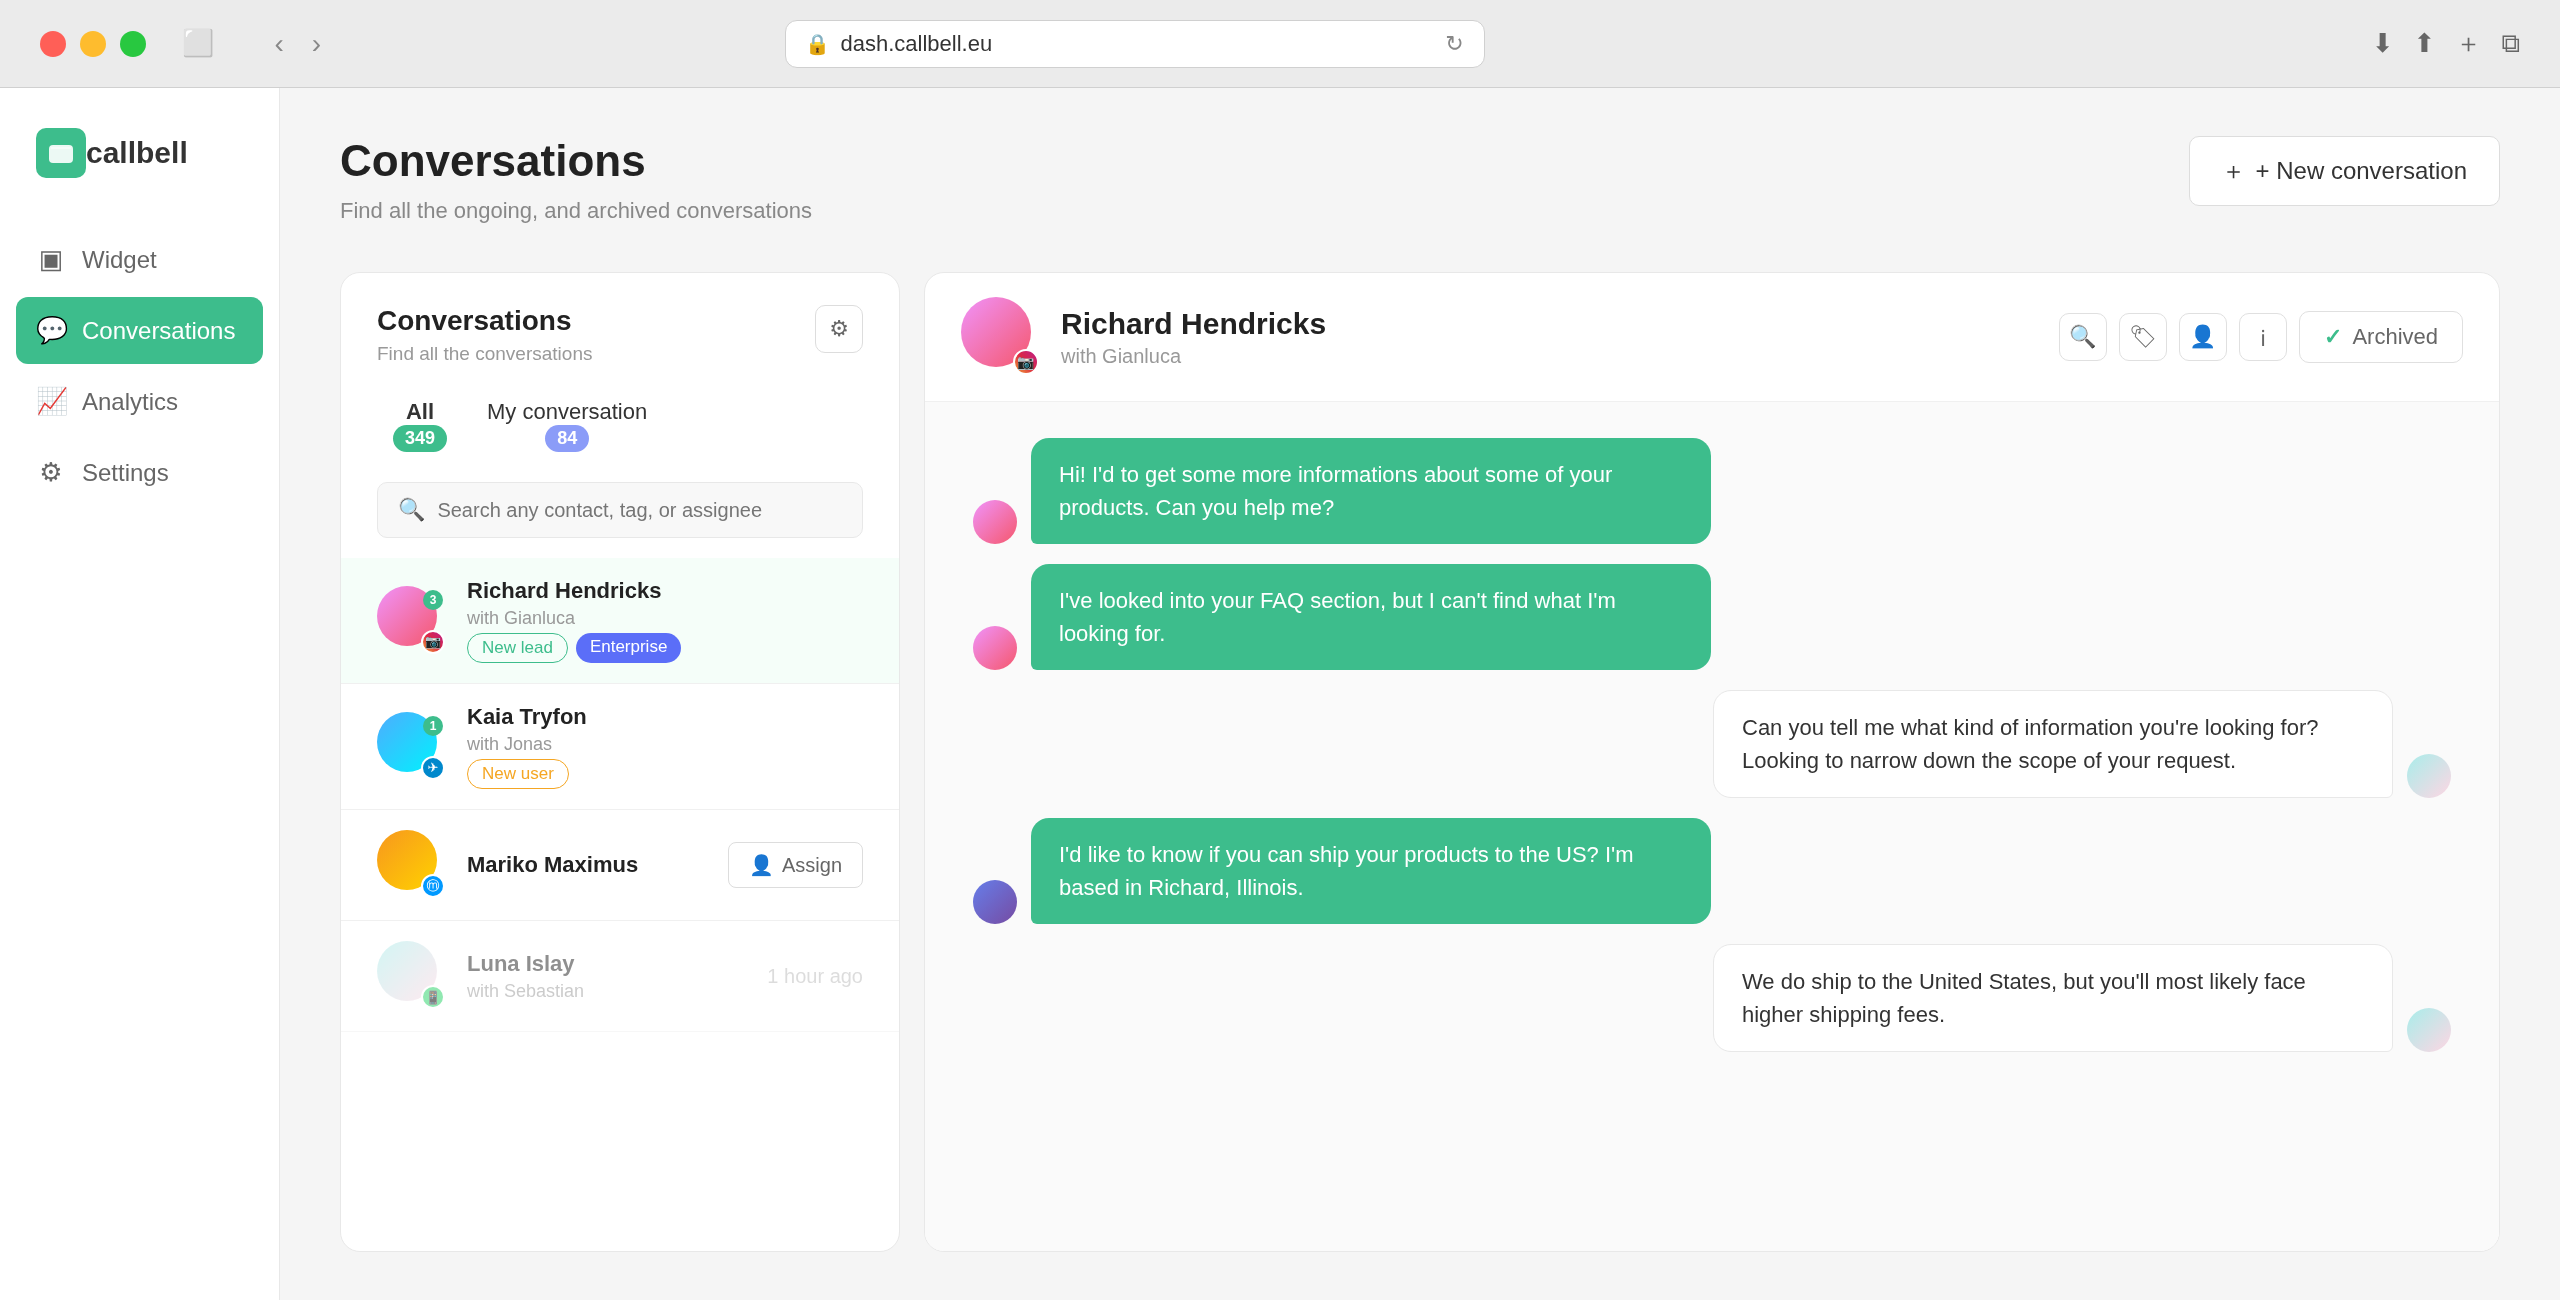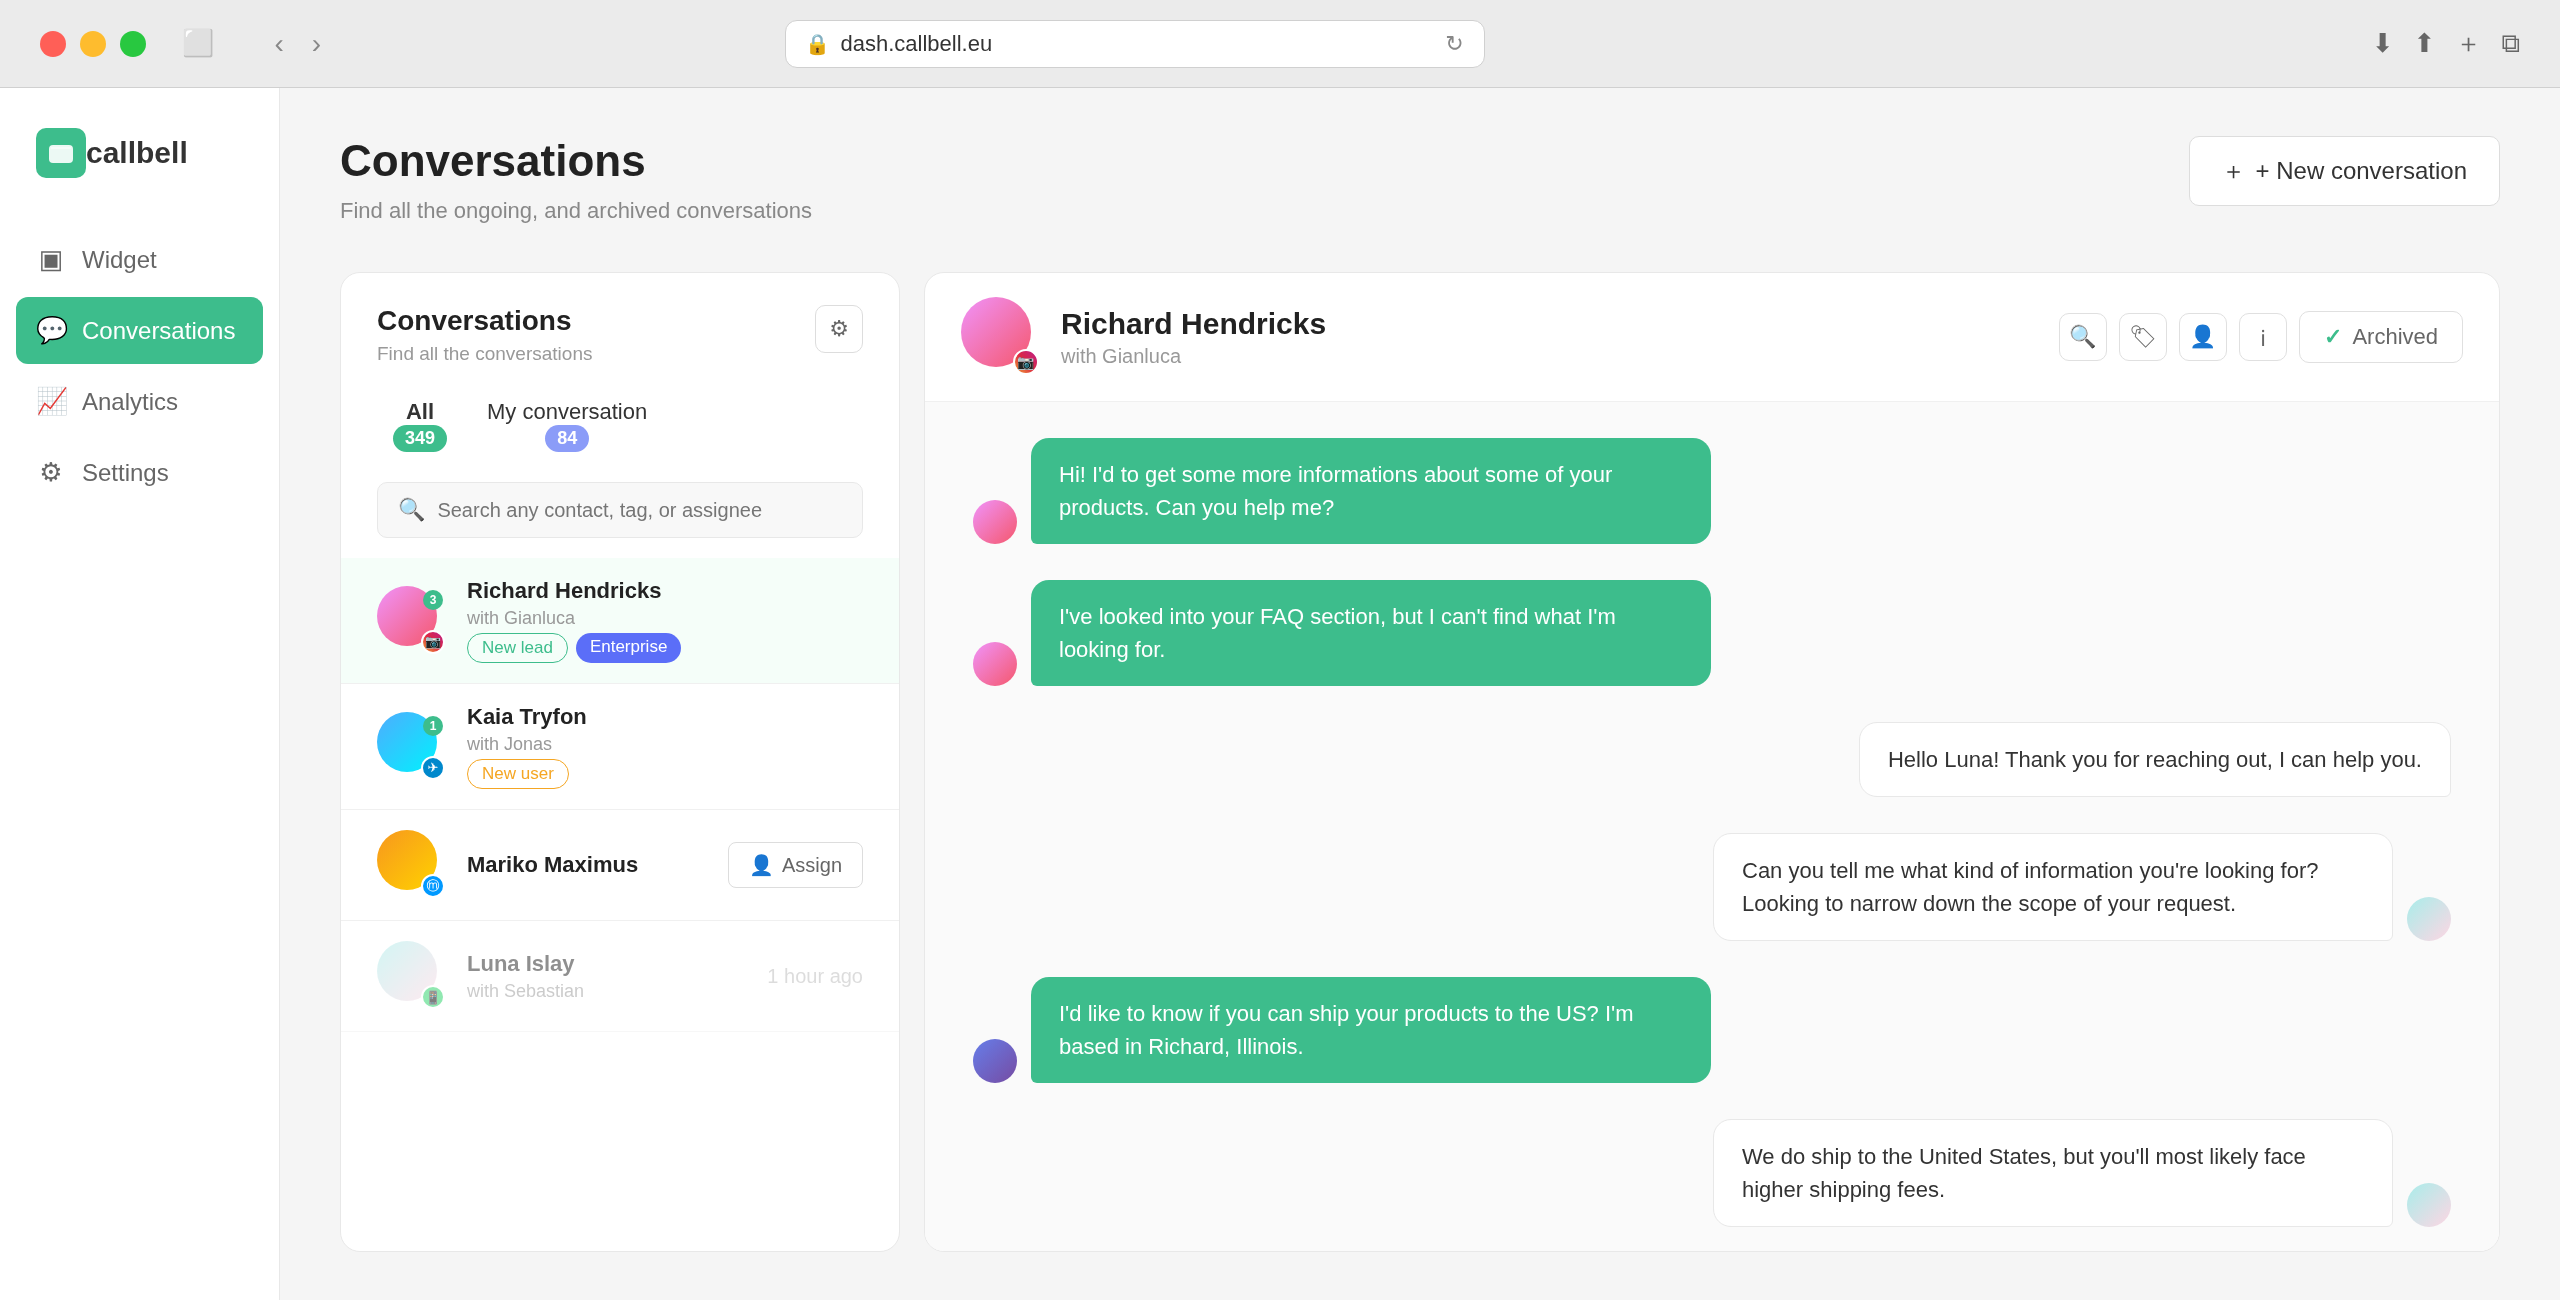--- a/index.html
+++ b/index.html
@@ -397,21 +397,21 @@
     .archived-check { color: #3dbd8c; font-weight: 700; }
 
     
     .chat-messages {
       flex: 1;
       overflow-y: auto;
       padding: 36px 48px;
       background: #fafafa;
       display: flex;
       flex-direction: column;
-      gap: 36px;
+      gap: 20px;
     }
 
     .msg-bubble {
       max-width: 680px;
       padding: 20px 28px;
       border-radius: 18px;
       font-size: 22px;
       line-height: 1.5;
     }
     .msg-incoming {
@@ -670,27 +670,20 @@
             </div>
           </div>
 
           <div class="msg-row incoming">
             <div class="msg-avatar-small-r"></div>
             <div class="msg-bubble msg-incoming">
               <span>I've looked into your FAQ section, but I can't find what I'm looking for.</span>
             </div>
           </div>
 
-          <div class="msg-row outgoing">
-            <div class="outgoing-group">
-              <div class="msg-bubble msg-outgoing">
-                <span>Hello Luna! Thank you for reaching out, I can help you.</span>
-              </div>
-            </div>
-          </div>
 
           <div class="msg-row outgoing">
             <div class="outgoing-group">
               <div class="msg-bubble msg-outgoing">
                 <span>Can you tell me what kind of information you're looking for? Looking to narrow down the scope of your request.</span>
               </div>
             </div>
             <div class="msg-avatar-small-agent"></div>
           </div>
 

